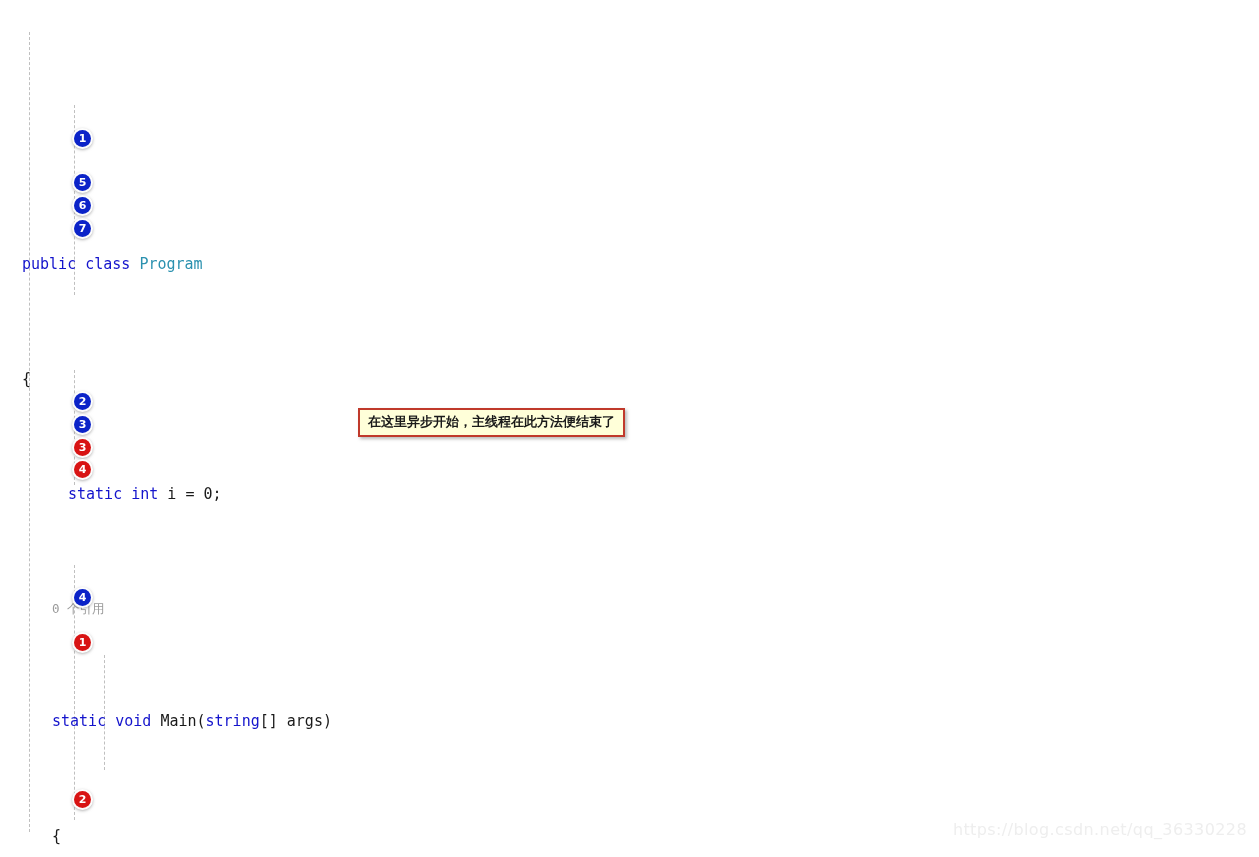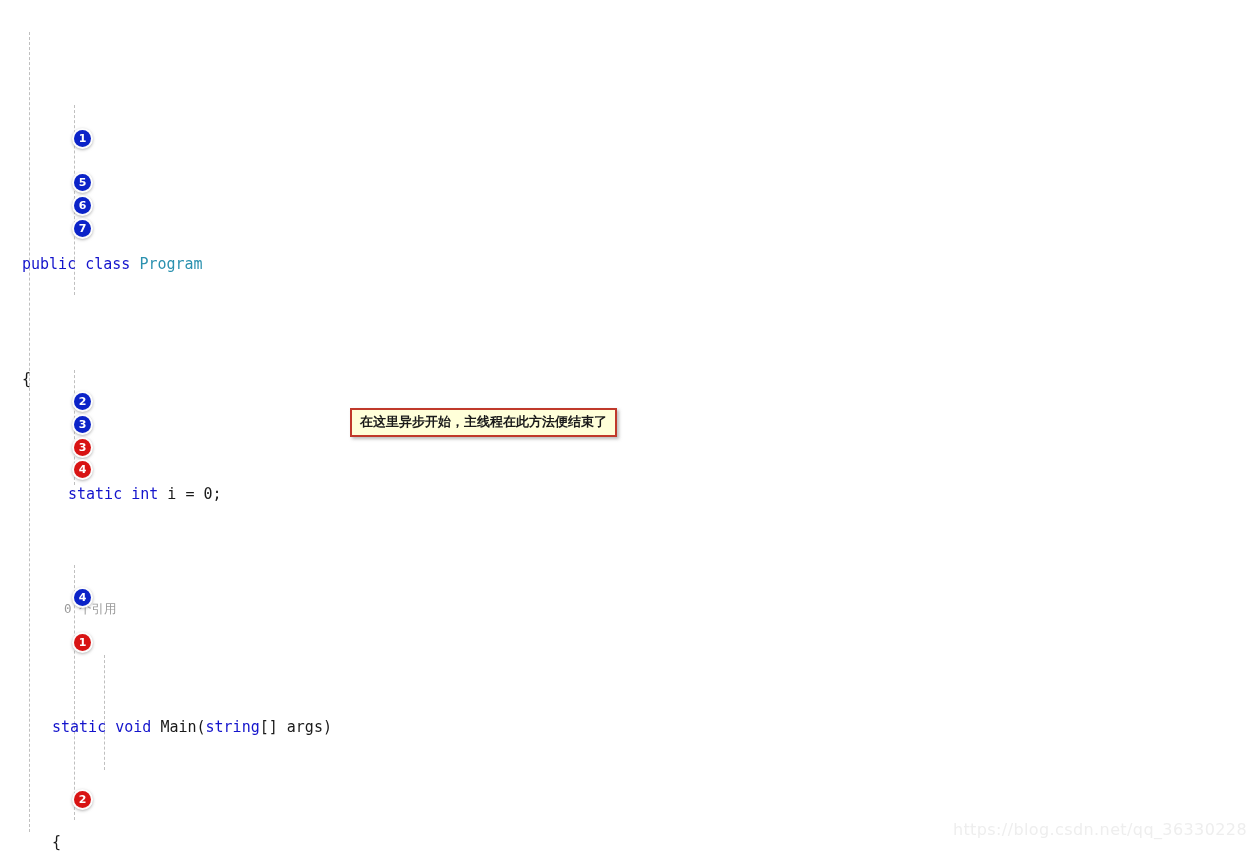--- a/index.html
+++ b/index.html
@@ -40,21 +40,21 @@
     position: absolute;
     width: 0;
     border-left: 1px dashed #bfbfbf;
     top: 0;
     z-index: 0;
   }
 
   
   .kw   { color: #1414cc; }       
   .type { color: #2b91af; }       
-  .ref  { color: #9a9a9a; font-size: 12.5px; margin-left: 12px; }  
+  .ref  { color: #9a9a9a; font-size: 12.5px; }  
   .pln  { color: #1a1a1a; }
 
   
   .badge {
     position: absolute;
     width: 17px;
     height: 17px;
     border-radius: 50%;
     color: #ffffff;
     font-family: "DejaVu Sans", "Liberation Sans", sans-serif;
@@ -114,21 +114,21 @@
   
   <div class="line" style="padding-left:22px;"><span class="pln">{</span></div>
 
   
   <div class="line" style="padding-left:68px;"><span class="kw">static</span> <span class="kw">int</span> <span class="pln">i = 0;</span></div>
 
   
   <div class="line" style="padding-left:52px; height:20px; line-height:20px;"><span class="ref">0 个引用</span></div>
 
   
-  <div class="line" style="padding-left:52px;margin-top:6px;"><span class="kw">static</span> <span class="kw">void</span> <span class="pln">Main(</span><span class="kw">string</span><span class="pln">[] args)</span></div>
+  <div class="line" style="padding-left:52px;"><span class="kw">static</span> <span class="kw">void</span> <span class="pln">Main(</span><span class="kw">string</span><span class="pln">[] args)</span></div>
 
   
   <div class="line" style="padding-left:52px;"><span class="pln">{</span></div>
 
   
   
 
   
   
 
@@ -237,18 +237,18 @@
   <div class="badge blue" style="left:74px; top:393px;">2</div>
   <div class="badge blue" style="left:74px; top:416px;">3</div>
   <div class="badge red" style="left:74px; top:439px;">3</div>
   <div class="badge red" style="left:74px; top:461px;">4</div>
 
   <div class="badge blue" style="left:74px; top:589px;">4</div>
   <div class="badge red" style="left:74px; top:634px;">1</div>
   <div class="badge red" style="left:74px; top:791px;">2</div>
 
   
-  <div id="tooltip" style="left:350px; top:408px;"><span>在这里异步开始，主线程在此方法便结束了</span></div>
+  <div id="tooltip" style="left:358px; top:408px;"><span>在这里异步开始，主线程在此方法便结束了</span></div>
 
   
   <div id="watermark">https://blog.csdn.net/qq_36330228</div>
 
 </div>
 
 </body></html>

